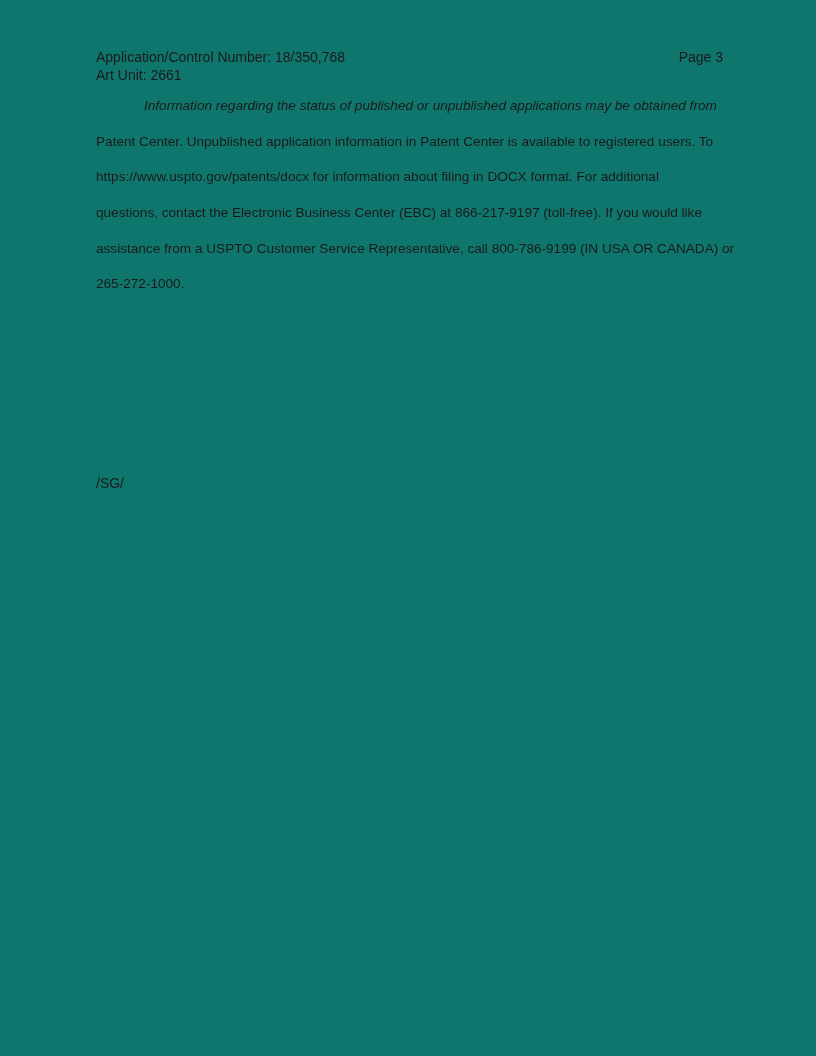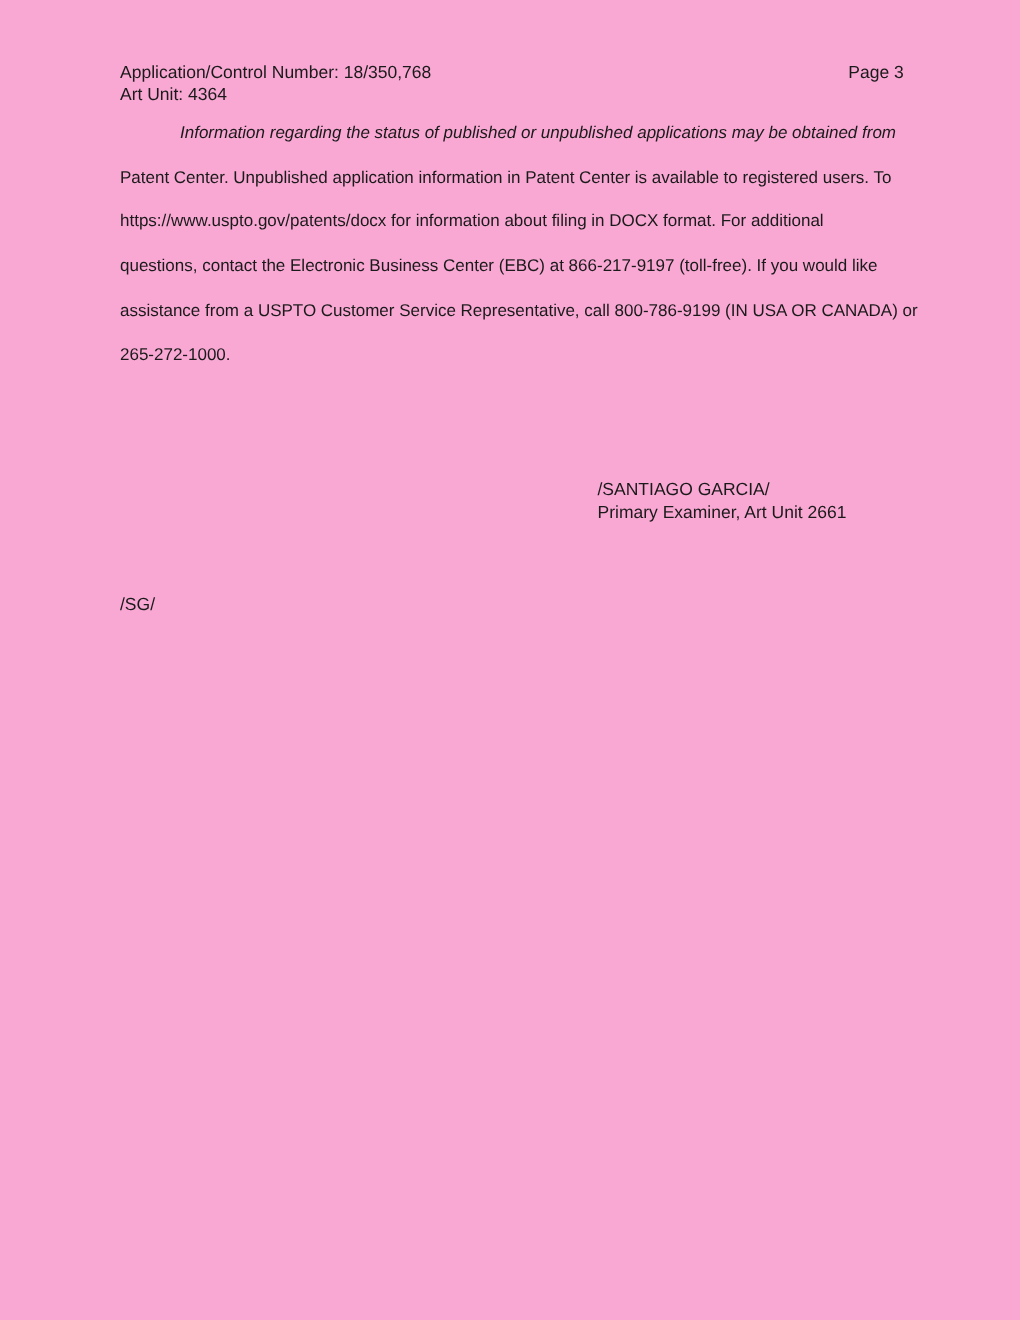--- a/index.html
+++ b/index.html
@@ -5,21 +5,21 @@
   html, body {
     margin: 0;
     padding: 0;
     background: #e8e8e8;
   }
   .page {
     position: relative;
     width: 816px;
     height: 1056px;
     margin: 0 auto;
-    background: #f9a8d4;
+    background: #0f766e;
     font-family: "Liberation Sans", sans-serif;
     color: #1a1a1a;
     overflow: hidden;
   }
   .header {
     position: absolute;
     top: 49px;
     left: 96px;
     right: 93px;
     font-size: 14px;
@@ -64,32 +64,28 @@
 </head>
 <body>
 
 <div class="page">
 
   <div class="header">
     <div class="header-row">
       <span>Application/Control Number: 18/350,768</span>
       <span>Page 3</span>
     </div>
-    <div>Art Unit: 4364</div>
+    <div>Art Unit: 2661</div>
   </div>
 
   <div class="body-paragraph">
     <div class="body-line first">Information regarding the status of published or unpublished applications may be obtained from</div>
     <div class="body-line">Patent Center. Unpublished application information in Patent Center is available to registered users. To</div>
     <div class="body-line">https://www.uspto.gov/patents/docx for information about filing in DOCX format. For additional</div>
     <div class="body-line">questions, contact the Electronic Business Center (EBC) at 866-217-9197 (toll-free). If you would like</div>
     <div class="body-line">assistance from a USPTO Customer Service Representative, call 800-786-9199 (IN USA OR CANADA) or</div>
     <div class="body-line">265-272-1000.</div>
   </div>
 
-  <div class="signature-block">
-    <div>/SANTIAGO GARCIA/</div>
-    <div>Primary Examiner, Art Unit 2661</div>
-  </div>
 
   <div class="initials">/SG/</div>
 
 </div>
 
 </body></html>

